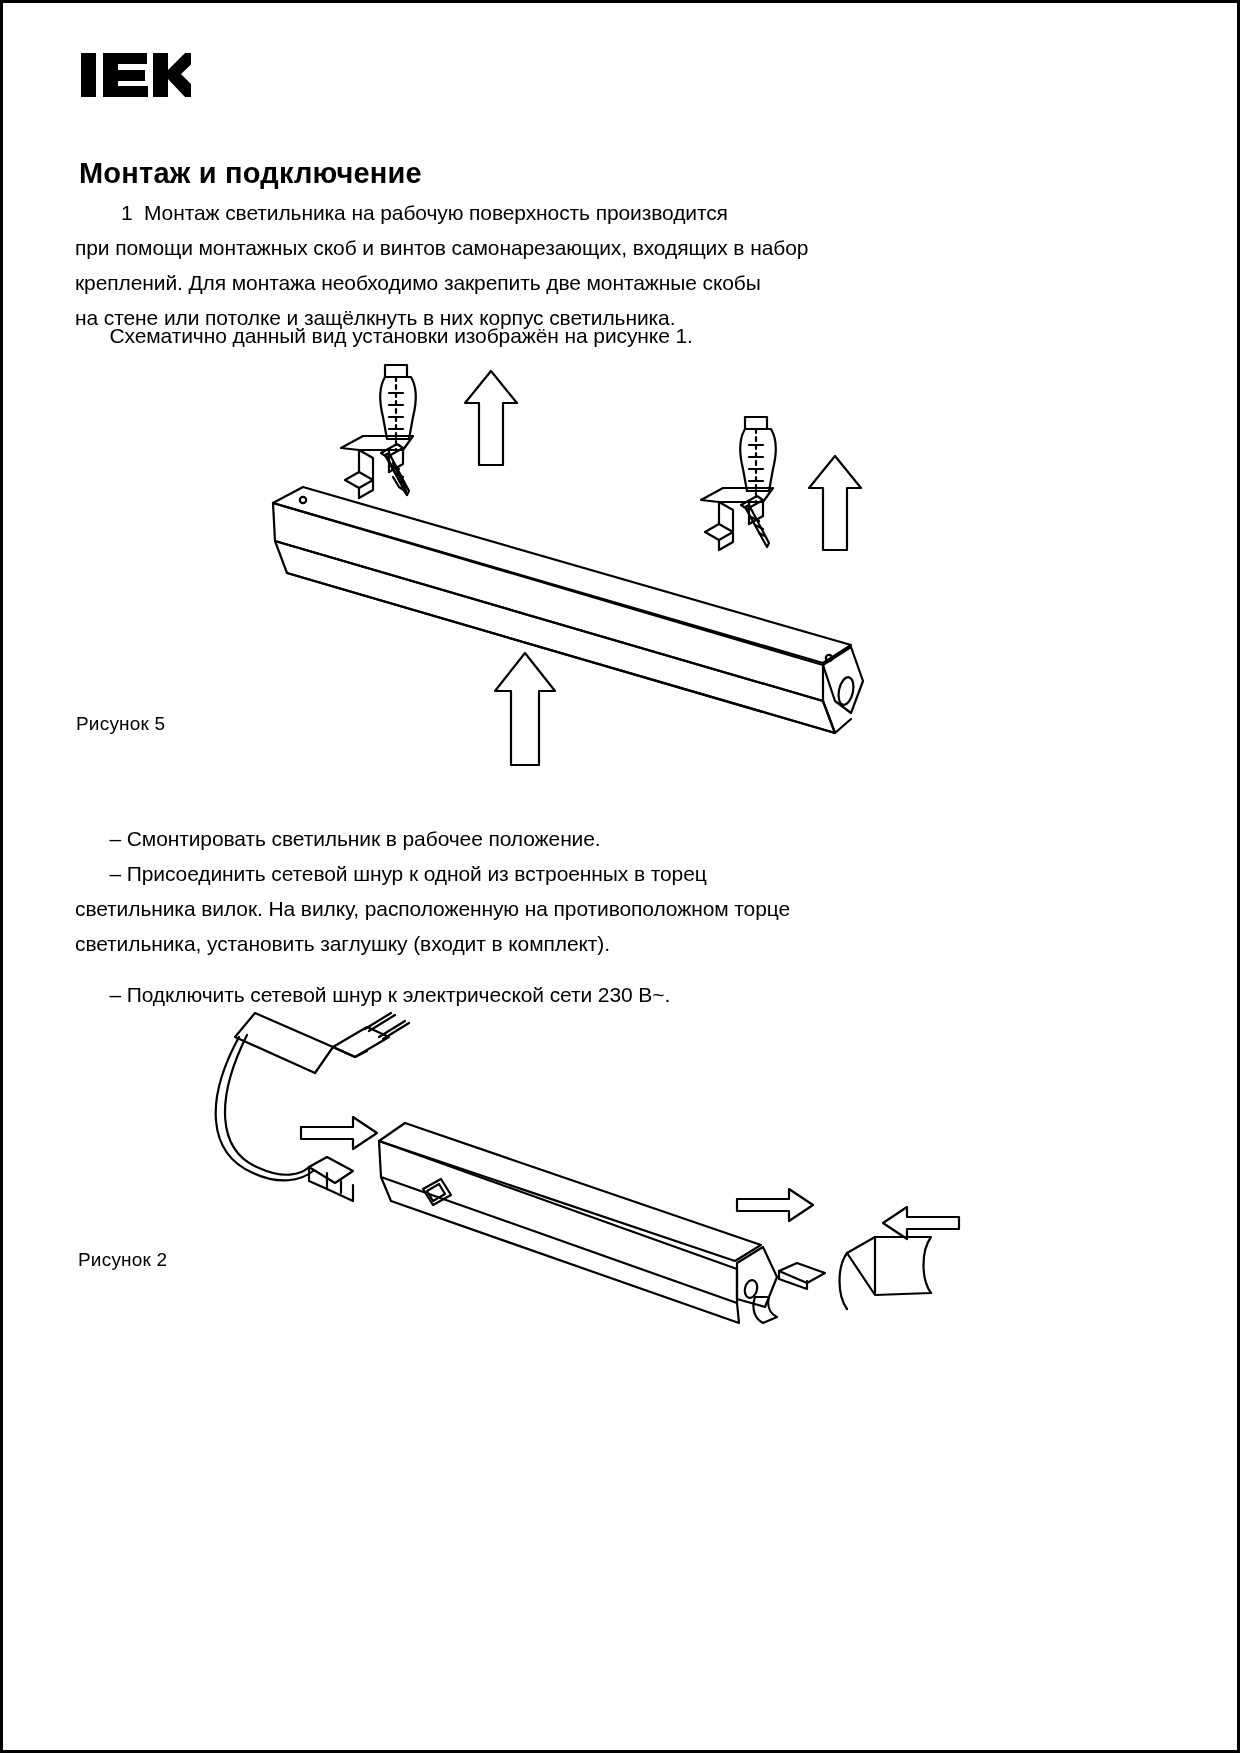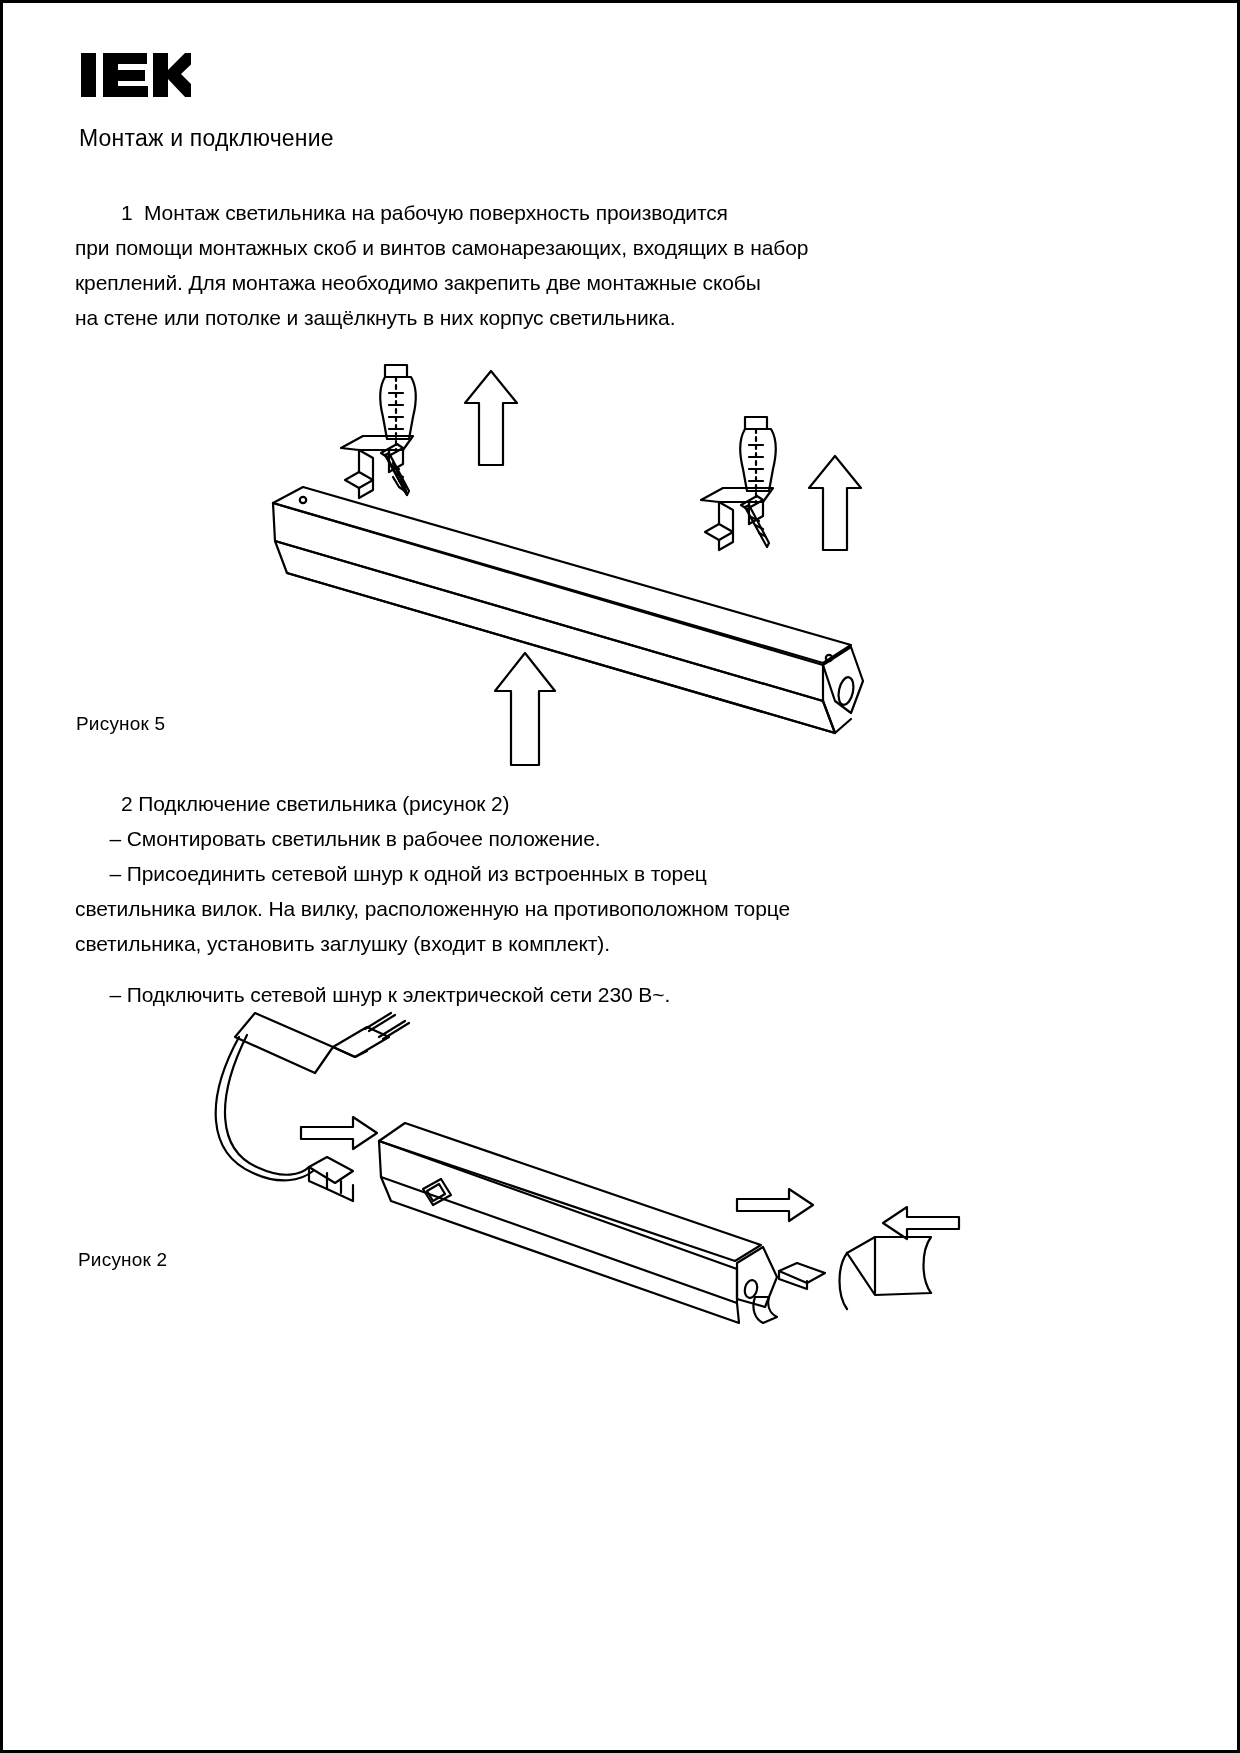--- a/index.html
+++ b/index.html
@@ -35,23 +35,23 @@
     top: 44px;
     width: 110px;
     height: 56px;
   }
   .logo svg { display: block; }
 
   
   .h1 {
     position: absolute;
     left: 76px;
-    top: 122px;
-    font-size: 23px;
-    font-weight: normal;
+    top: 154px;
+    font-size: 29px;
+    font-weight: bold;
     letter-spacing: 0.2px;
   }
   .para {
     position: absolute;
     font-size: 21px;
     line-height: 35px;
     letter-spacing: -0.1px;
     white-space: pre-wrap;
   }
   .p1 { left: 72px; top: 192px; width: 1010px; }
@@ -96,20 +96,21 @@
         </g>
       </svg>
     </div>
 
     <div class="h1">Монтаж и подключение</div>
 
     <div class="para p1">        1  Монтаж светильника на рабочую поверхность производится
 при помощи монтажных скоб и винтов самонарезающих, входящих в набор
 креплений. Для монтажа необходимо закрепить две монтажные скобы
 на стене или потолке и защёлкнуть в них корпус светильника.</div>
+    <div class="para p1b">      Схематично данный вид установки изображён на рисунке 1.</div>
 
     <div class="figure fig1">
       <svg width="700" height="420" viewBox="0 0 700 420">
         <g fill="none" stroke="#000" stroke-width="2.2" stroke-linejoin="round" stroke-linecap="round">
 
           <g>
             <path d="M152 12 h22 v12 h-22 z"></path>
             <path d="M152 24 c -6 10 -6 24 -2 40 l 4 22 h22 l 4 -22 c 4 -16 4 -30 -2 -40 z"></path>
             <path d="M156 40 h14 M156 52 h14 M156 64 h14 M156 76 h14"></path>
             <path d="M163 24 v74" stroke-dasharray="4 4"></path>
@@ -184,21 +185,20 @@
           <g>
             <path d="M262 300 l 30 -38 l 30 38 h -16 v 74 h -28 v -74 z" transform="translate(0,38)"></path>
           </g>
 
         </g>
       </svg>
     </div>
 
     <div class="fig-caption cap1">Рисунок 5</div>
 
-    <div class="para p2">        2 Подключение светильника (рисунок 2)</div>
     <div class="para p2b">      – Присоединить сетевой шнур к одной из встроенных в торец
 светильника вилок. На вилку, расположенную на противоположном торце
 светильника, установить заглушку (входит в комплект).</div>
     <div class="para p2a">      – Смонтировать светильник в рабочее положение.</div>
     <div class="para p2c">      – Подключить сетевой шнур к электрической сети 230 В~.</div>
 
     <div class="figure fig2">
       <svg width="800" height="320" viewBox="0 0 800 320">
         <g fill="none" stroke="#000" stroke-width="2.2" stroke-linejoin="round" stroke-linecap="round">
 

